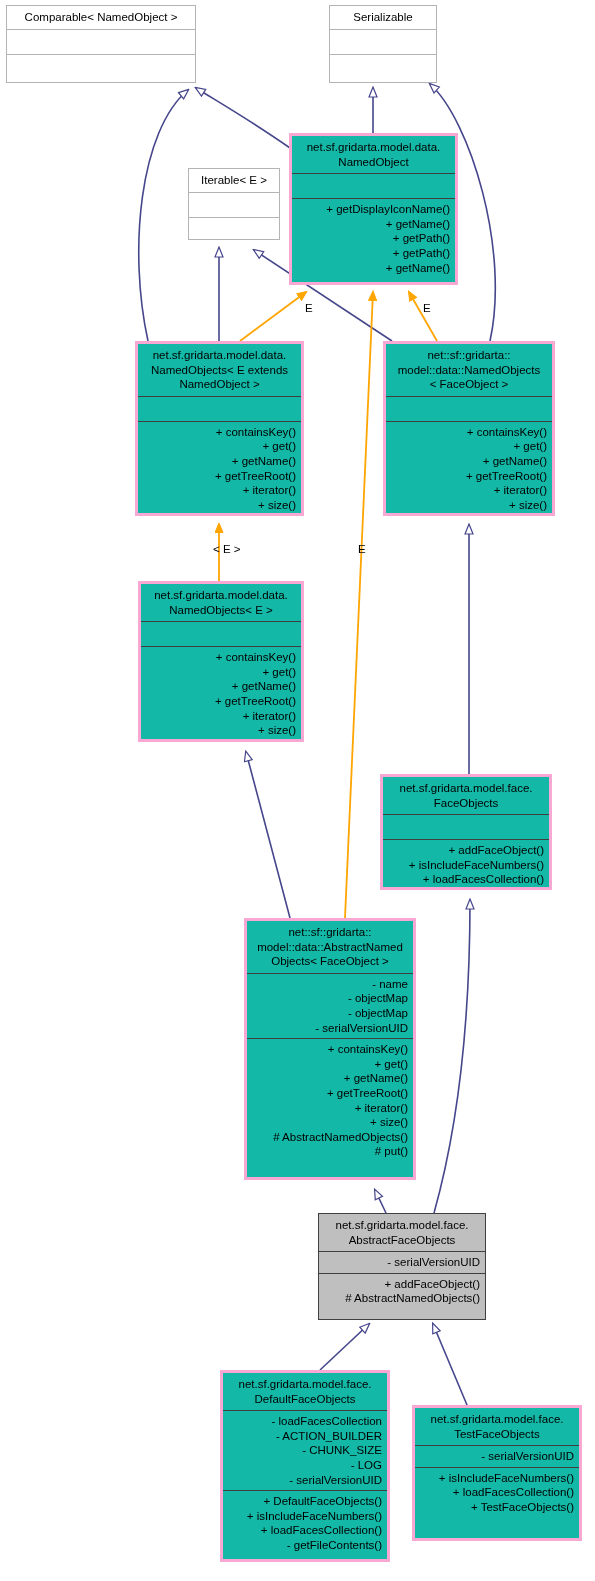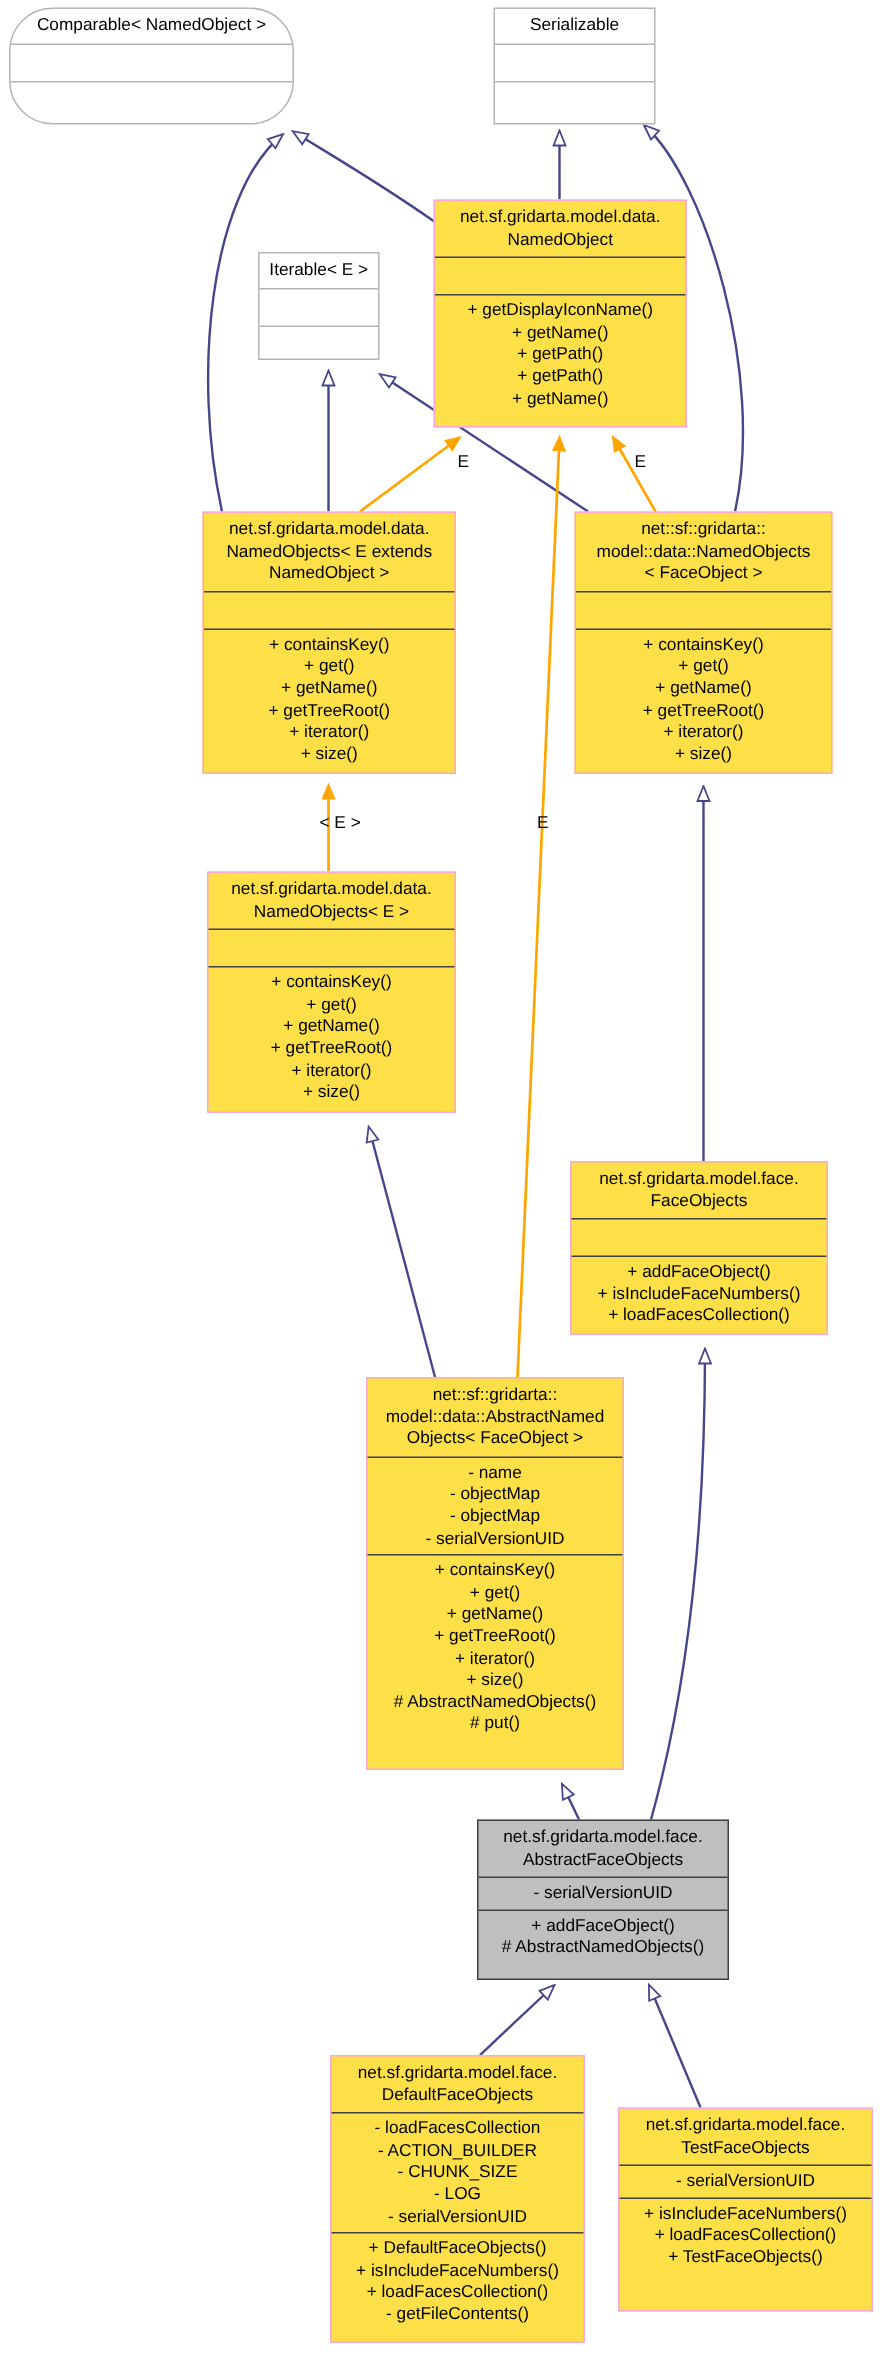--- a/index.html
+++ b/index.html
@@ -23,22 +23,22 @@
   #edge-layer {
     position: absolute;
     left: 0; top: 0;
     width: 595px;
     height: 1581px;
     pointer-events: none;
   }
   .uml-node {
     position: absolute;
     box-sizing: border-box;
-    background: #fde047;
-    border: 1px solid #f9a8d4;
+    background: #14b8a6;
+    border: 3px solid #f9a8d4;
     font-size: 11.5px;
     line-height: 14.6px;
     color: #000000;
   }
   .uml-node.iface {
     border: 1px solid #b4b4b4;
     background: #ffffff;
   }
   .uml-node.highlight {
     background: #bfbfbf;
@@ -53,21 +53,21 @@
     border-top: 1px solid #404040;
     height: 0;
     font-size: 0;
     line-height: 0;
   }
   .iface .uml-sep {
     border-top: 1px solid #b4b4b4;
   }
   .uml-compartment {
     padding: 3px 5px 3px 5px;
-    text-align: center;
+    text-align: right;
     min-height: 14px;
   }
   .uml-compartment.empty {
     min-height: 16px;
     padding: 4px 5px;
   }
   .uml-compartment div {
     white-space: pre;
   }
   .edge-label {
@@ -126,21 +126,21 @@
       <path d="M 240,341 L 306,292" marker-end="url(#solid-tri)"></path>
 
       <path d="M 345,918 L 373,292" marker-end="url(#solid-tri)"></path>
 
       <path d="M 437,341 L 409,292" marker-end="url(#solid-tri)"></path>
 
       <path d="M 219,581 L 219,524" marker-end="url(#solid-tri)"></path>
     </g>
   </svg>
 
-  <div class="uml-node iface" style="left:6px; top:5px; width:190px; height:78px;border-radius:29px;">
+  <div class="uml-node iface" style="left:6px; top:5px; width:190px; height:78px;">
     <div class="uml-title">Comparable&lt; NamedObject &gt;</div>
     <div class="uml-sep"></div>
     <div class="uml-compartment empty"></div>
     <div class="uml-sep"></div>
     <div class="uml-compartment empty"></div>
   </div>
 
   <div class="uml-node iface" style="left:329px; top:5px; width:108px; height:78px;">
     <div class="uml-title">Serializable</div>
     <div class="uml-sep"></div>
@@ -157,21 +157,21 @@
     <div class="uml-sep"></div>
     <div class="uml-compartment">
         <div>+ getDisplayIconName()</div>
         <div>+ getName()</div>
         <div>+ getPath()</div>
         <div>+ getPath()</div>
         <div>+ getName()</div>
       </div>
   </div>
 
-  <div class="uml-node iface" style="left:172px; top:168px; width:81px; height:72px;">
+  <div class="uml-node iface" style="left:188px; top:168px; width:92px; height:72px;">
     <div class="uml-title">Iterable&lt; E &gt;</div>
     <div class="uml-sep"></div>
     <div class="uml-compartment empty"></div>
     <div class="uml-sep"></div>
     <div class="uml-compartment empty"></div>
   </div>
 
   <div class="uml-node" style="left:135px; top:341px; width:169px; height:175px;">
     <div class="uml-title">net.sf.gridarta.model.data.
 NamedObjects&lt; E extends

